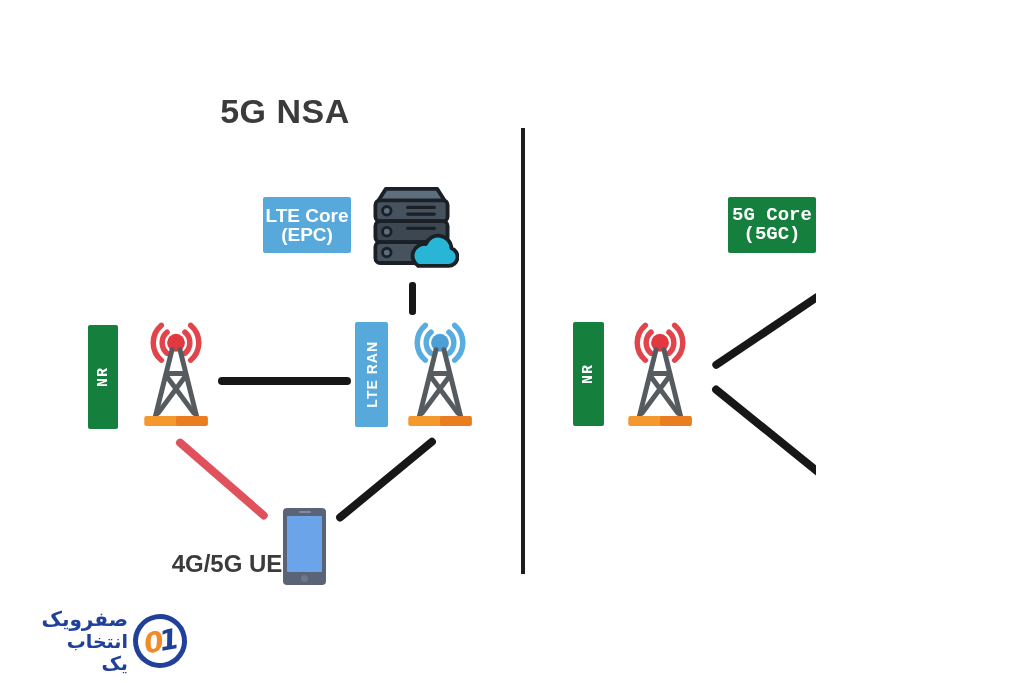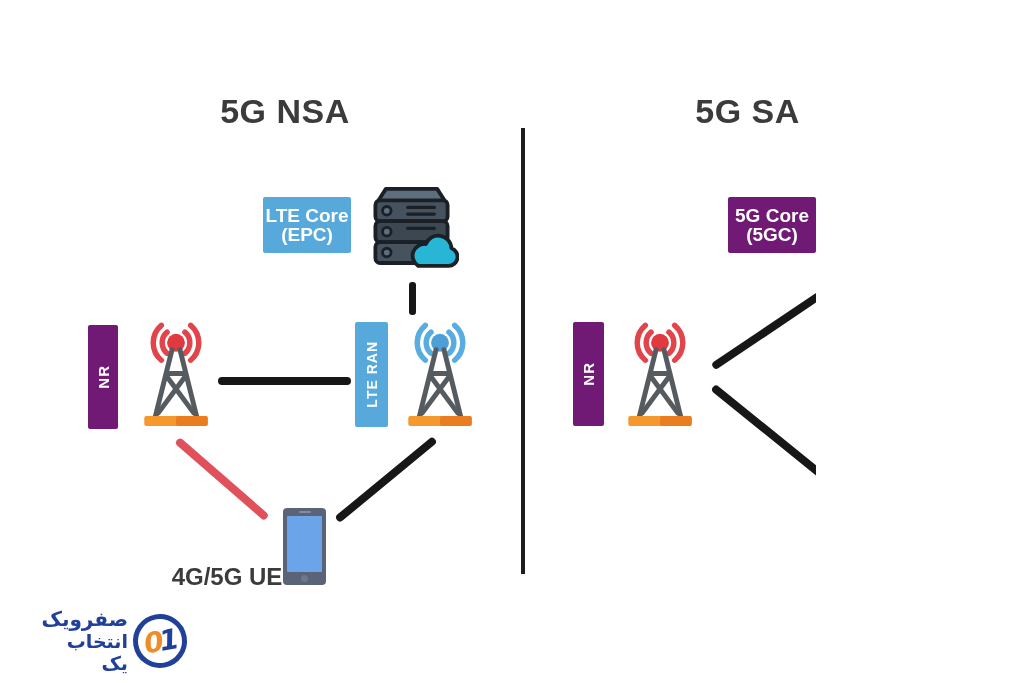--- a/index.html
+++ b/index.html
@@ -14,21 +14,21 @@
   .title.nsa{left:175px;top:92px;width:220px;}
   .title.sa{left:640px;top:92px;width:215px;}
 
   .divider{position:absolute;left:521px;top:128px;width:4px;height:446px;background:#1d1d1d;}
 
   .label-box{
     position:absolute;display:flex;flex-direction:column;align-items:center;justify-content:center;
     color:#ffffff;font-weight:bold;border-radius:2px;text-align:center;
   }
   .label-box.blue{background:#56a9da;}
-  .label-box.red{background:#701a75;}
+  .label-box.red{background:#15803d;font-family:Liberation Mono, monospace;}
   .core-box{width:88px;height:56px;font-size:19px;line-height:19px;}
   .core-box.nsa-core{left:263px;top:197px;}
   .core-box.sa-core{left:728px;top:197px;}
 
   .vbox{font-size:15px;letter-spacing:1px;}
   .vbox span{writing-mode:vertical-rl;transform:rotate(180deg);}
   .vbox.nsa-nr{left:88px;top:325px;width:30px;height:104px;}
   .vbox.lteran{left:355px;top:322px;width:33px;height:105px;font-size:14px;}
   .vbox.sa-nr{left:573px;top:322px;width:31px;height:104px;}
 
@@ -50,21 +50,21 @@
   .line.sa-down{left:713px;top:383px;width:163px;transform:rotate(39deg);}
 
   .phone{position:absolute;background:#5b6377;border-radius:4px;}
   .phone.nsa-phone{left:283px;top:508px;width:43px;height:77px;}
   .phone.sa-phone{left:852px;top:502px;width:45px;height:76px;}
   .phone .screen{position:absolute;left:4px;right:4px;top:8px;bottom:13px;background:#6ba4e9;border-radius:1px;}
   .phone .speaker{position:absolute;top:3px;left:50%;width:12px;height:2px;margin-left:-6px;background:#828ca0;border-radius:1px;}
   .phone .home{position:absolute;bottom:3px;left:50%;width:7px;height:7px;margin-left:-3.5px;border-radius:50%;background:#6d7890;}
 
   .ue-label{position:absolute;font-size:24px;font-weight:bold;color:#3b3b3b;text-align:center;}
-  .ue-label.nsa-ue{left:148px;top:563px;width:158px;}
+  .ue-label.nsa-ue{left:148px;top:550px;width:158px;}
   .ue-label.sa-ue{left:735px;top:543px;width:125px;}
 
   .logo{position:absolute;left:38px;top:608px;display:flex;align-items:center;gap:5px;}
   .logo-text{width:90px;text-align:right;direction:rtl;color:#20409a;
     font-family:"DejaVu Sans",sans-serif;font-weight:bold;line-height:1.15;}
   .logo-text .brand{font-size:20px;}
   .logo-text .tagline{font-size:19px;}
   .logo-mark{
     width:44px;height:44px;border:5px solid #20409a;border-radius:50%;
     display:flex;align-items:center;justify-content:center;
@@ -158,21 +158,20 @@
   <div class="phone nsa-phone">
     <div class="speaker"></div>
     <div class="screen"></div>
     <div class="home"></div>
   </div>
 
   <div class="ue-label nsa-ue">4G/5G UE</div>
 
   <div class="divider"></div>
 
-  <div class="title sa">5G SA</div>
 
   <div class="label-box red core-box sa-core">
     <span>5G Core</span>
     <span>(5GC)</span>
   </div>
 
   <svg class="icon server sa-server" viewBox="0 0 100 100">
     <path d="M 14 26 L 23 12 L 77 12 L 86 26 Z" fill="#5d6e7c" stroke="#1a2026" stroke-width="4" stroke-linejoin="round"></path>
     <rect x="12" y="24" width="76" height="22" rx="5" fill="#46535e" stroke="#1a2026" stroke-width="4"></rect>
     <rect x="12" y="46" width="76" height="22" rx="5" fill="#3c4752" stroke="#1a2026" stroke-width="4"></rect>

